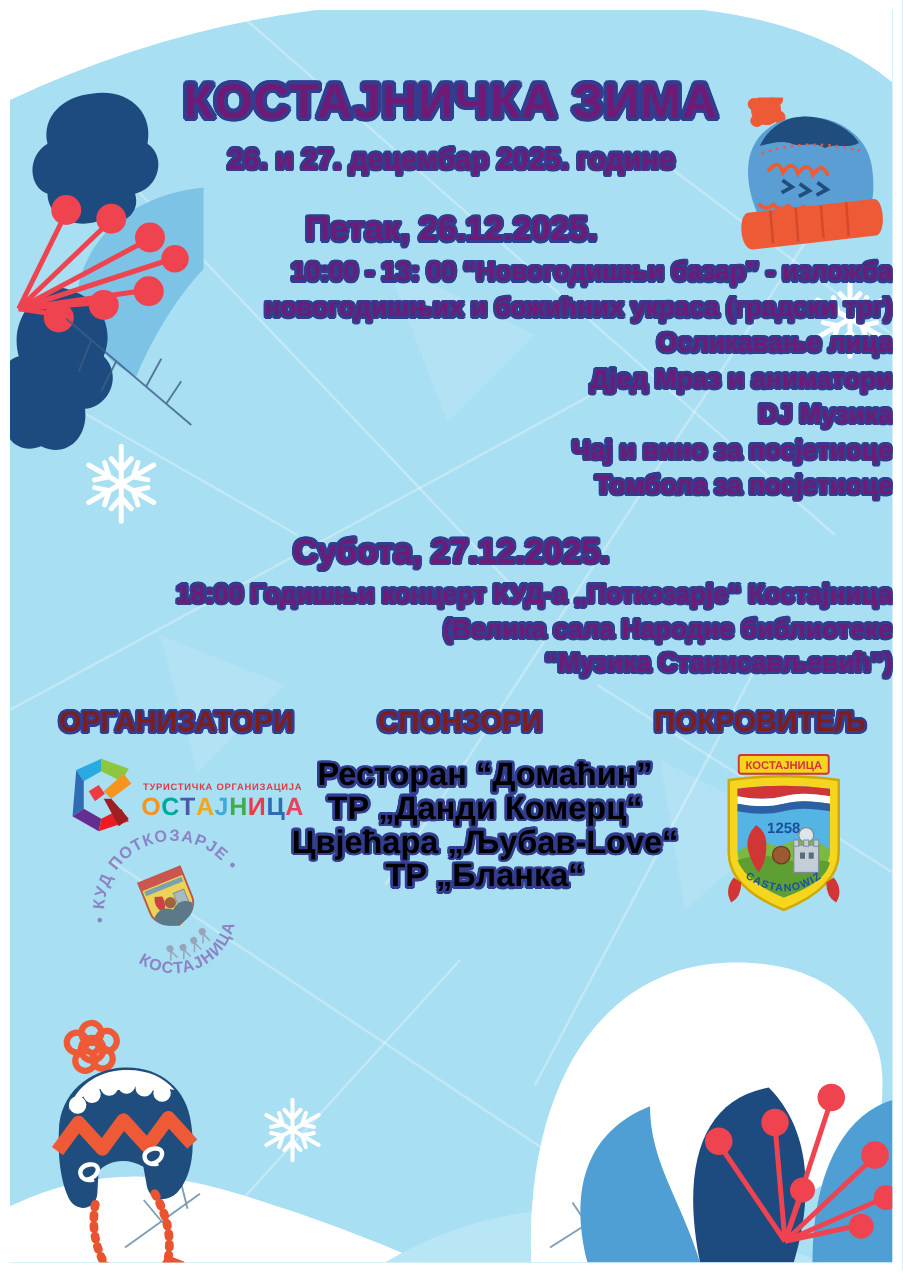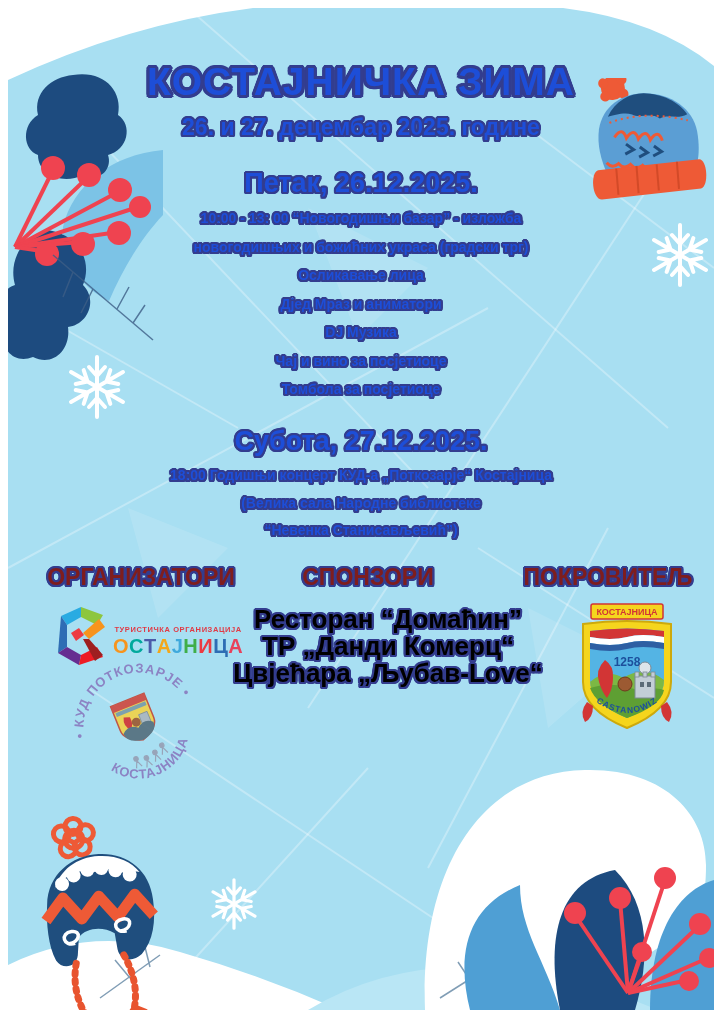--- a/index.html
+++ b/index.html
@@ -6,40 +6,40 @@
   body{
     width:722px;height:1024px;position:relative;background:#ffffff;
     font-family:"Liberation Sans",sans-serif;font-weight:700;overflow:hidden;
   }
   .poster{
     position:absolute;left:8px;top:8px;width:706px;height:1002px;
     background:#a8dff2;overflow:hidden;
   }
   .layer{position:absolute;left:0;top:0;}
   .txt{
-    position:absolute;left:0;width:100%;text-align:center;color:#1d4ed8;z-index:4;
+    position:absolute;left:0;width:100%;text-align:center;color:#701a75;z-index:4;
   }
   .out{
     text-shadow:
       2px 0 0 #333d8f,-2px 0 0 #333d8f,0 2px 0 #333d8f,0 -2px 0 #333d8f,
       1.5px 1.5px 0 #333d8f,-1.5px 1.5px 0 #333d8f,1.5px -1.5px 0 #333d8f,-1.5px -1.5px 0 #333d8f,
       2px 1px 0 #333d8f,2px -1px 0 #333d8f,-2px 1px 0 #333d8f,-2px -1px 0 #333d8f,
       1px 2px 0 #333d8f,-1px 2px 0 #333d8f,1px -2px 0 #333d8f,-1px -2px 0 #333d8f;
   }
   .out-lg{
     text-shadow:
       3px 0 0 #333d8f,-3px 0 0 #333d8f,0 3px 0 #333d8f,0 -3px 0 #333d8f,
       2.2px 2.2px 0 #333d8f,-2.2px 2.2px 0 #333d8f,2.2px -2.2px 0 #333d8f,-2.2px -2.2px 0 #333d8f,
       3px 1.5px 0 #333d8f,3px -1.5px 0 #333d8f,-3px 1.5px 0 #333d8f,-3px -1.5px 0 #333d8f,
       1.5px 3px 0 #333d8f,-1.5px 3px 0 #333d8f,1.5px -3px 0 #333d8f,-1.5px -3px 0 #333d8f;
   }
   .title{top:52px;font-size:39px;letter-spacing:1px;}
   .subtitle{top:106px;font-size:23px;}
   .h-day{font-size:27px;}
-  .body-lines{font-size:14px;line-height:28.5px;}
+  .body-lines{font-size:21px;line-height:28.5px;text-align:right;}
   .col-head{position:absolute;font-size:23px;text-align:center;color:#7f1d1d;z-index:4;}
   .sponsor-list{position:absolute;left:225px;top:598px;width:310px;text-align:center;
     color:#000000;font-size:26px;line-height:27px;z-index:4;}
   .org-logo{position:absolute;left:45px;top:592px;width:200px;height:72px;z-index:3;display:flex;align-items:center;}
   .org-text{margin-left:4px;padding-top:10px;}
   .org-caption{font-size:7.5px;letter-spacing:.6px;color:#e03a45;font-weight:700;text-align:center;}
   .org-letters{display:flex;margin-top:1px;}
   .org-letters span{font-size:20px;font-weight:800;letter-spacing:.5px;}
   svg{display:block;}
 </style>
@@ -224,31 +224,32 @@
     <div>Дјед Мраз и аниматори</div>
     <div>DJ Музика</div>
     <div>Чај и вино за посјетиоце</div>
     <div>Томбола за посјетиоце</div>
   </div>
 
   <div class="txt out h-day" style="top:418px">Субота, 27.12.2025.</div>
   <div class="txt out body-lines" style="top:454px;line-height:27.5px">
     <div>18:00 Годишњи концерт КУД-а „Поткозарје“ Костајница</div>
     <div>(Велика сала Народне библиотеке</div>
-    <div>“Невенка Станисављевић”)</div>
+    <div>“Музика Станисављевић”)</div>
   </div>
 
   <div class="col-head out" style="left:18px;top:556px;width:230px">ОРГАНИЗАТОРИ</div>
   <div class="col-head out" style="left:225px;top:556px;width:270px">СПОНЗОРИ</div>
   <div class="col-head out" style="left:505px;top:556px;width:190px">ПОКРОВИТЕЉ</div>
 
   <div class="sponsor-list out">
     <div>Ресторан “Домаћин”</div>
     <div>ТР „Данди Комерц“</div>
     <div>Цвјећара „Љубав-Love“</div>
+    <div>ТР „Бланка“</div>
   </div>
 
   <div class="org-logo">
     <svg width="56" height="62" viewBox="0 0 56 62">
       <polygon points="28,2 50,10 44,20 28,12" fill="#8dc63f"></polygon>
       <polygon points="28,2 28,12 14,20 8,11" fill="#29abe2"></polygon>
       <polygon points="8,11 14,20 14,42 5,48" fill="#2e6db4"></polygon>
       <polygon points="5,48 14,42 28,50 26,60" fill="#662d91"></polygon>
       <polygon points="26,60 28,50 44,42 50,52" fill="#ed1c24"></polygon>
       <polygon points="30,28 46,14 52,22 36,34" fill="#f7941d"></polygon>

